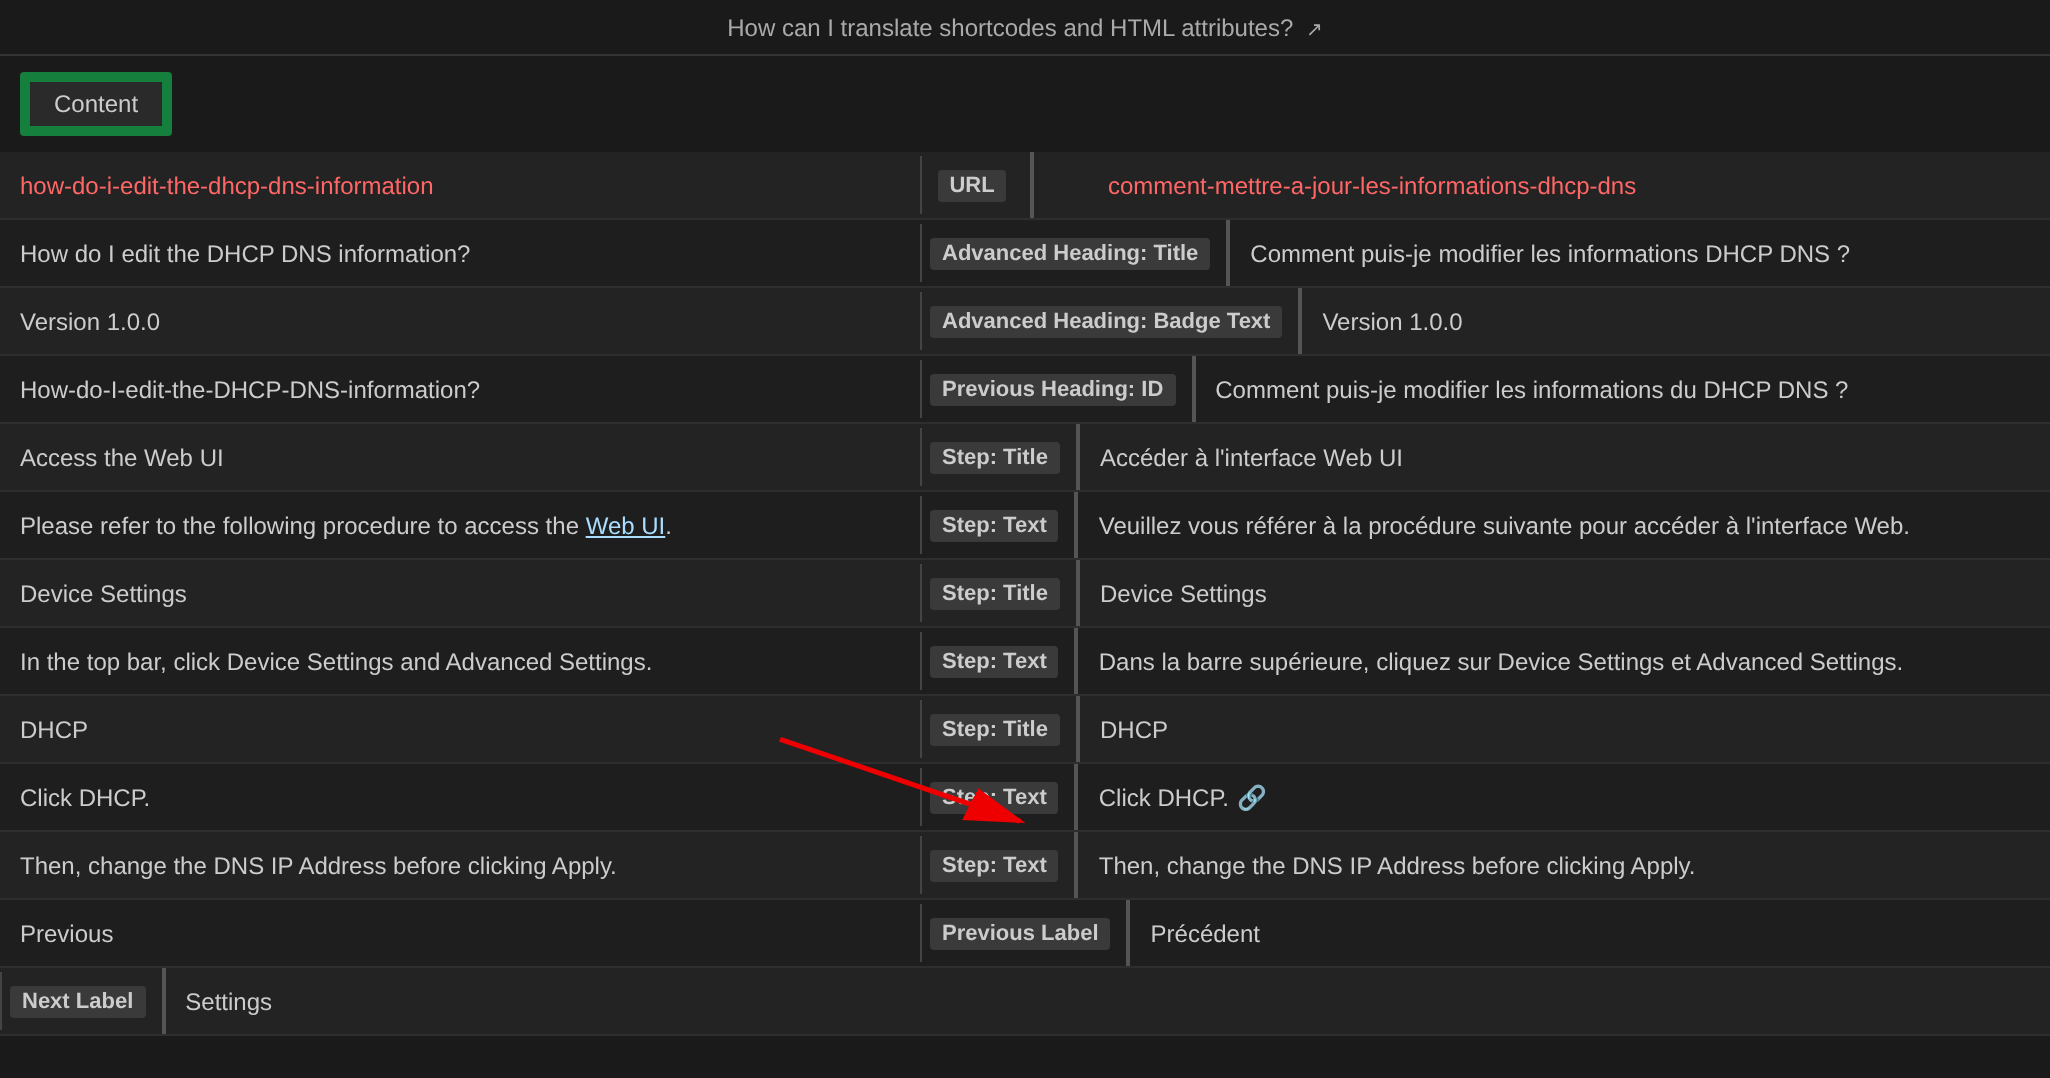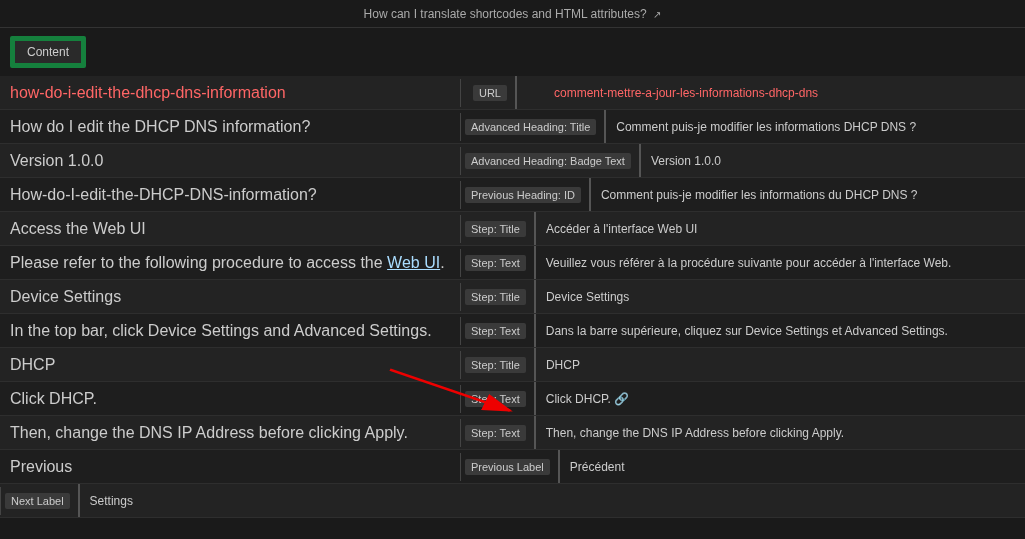--- a/index.html
+++ b/index.html
@@ -46,38 +46,39 @@
     .table-row:nth-child(even) {
       background-color: #1e1e1e;
     }
     .table-row:nth-child(odd) {
       background-color: #232323;
     }
     .col-source {
       flex: 0 0 460px;
       padding: 6px 10px;
       color: #ccc;
-      font-size: 16px;
+      font-size: 12px;
       white-space: nowrap;
       overflow: hidden;
       text-overflow: ellipsis;
     }
     .col-source a {
       color: #aaddff;
       text-decoration: underline;
     }
     .col-source.url-style {
       color: #ff6666;
     }
     .col-type {
       flex: 0 0 55px;
       border-left: 1px solid #444;
-      text-align: right;
+      text-align: center;
       padding: 6px 8px 6px 4px;
       position: relative;
+      font-weight: bold;
     }
     .type-badge {
       display: inline-block;
       background-color: #3a3a3a;
       color: #ccc;
       font-size: 11px;
       padding: 2px 6px;
       border-radius: 2px;
       white-space: nowrap;
     }

